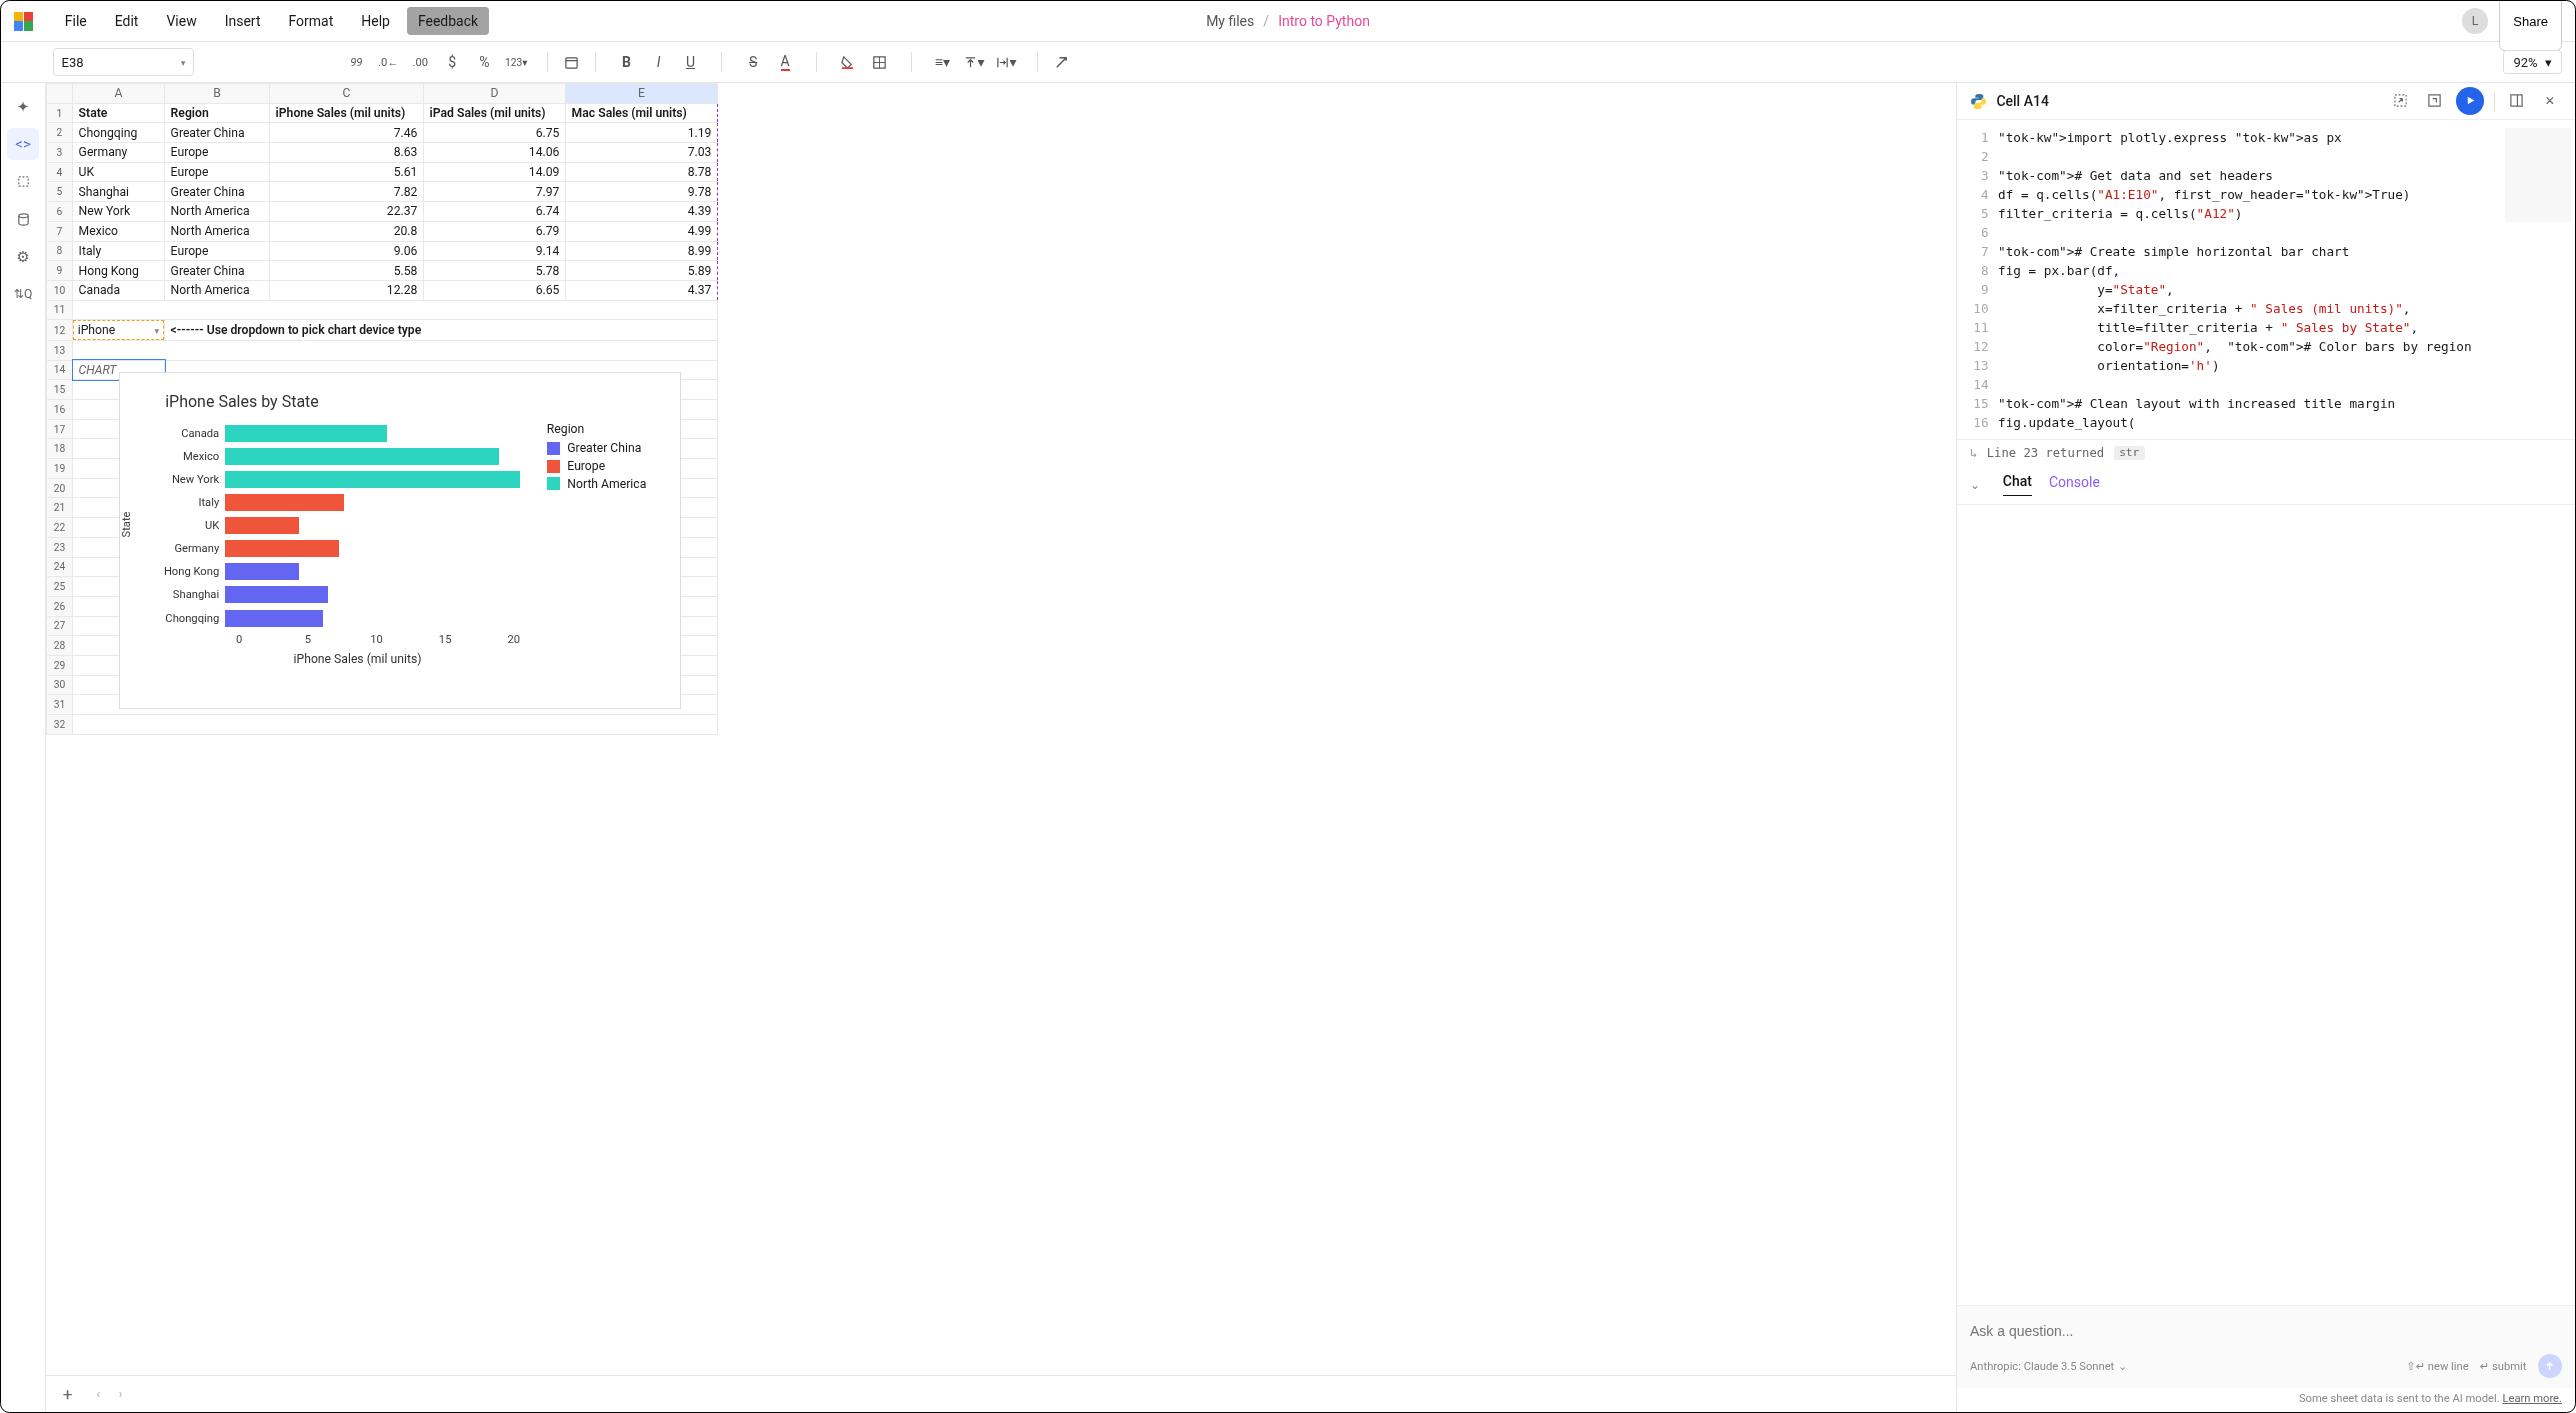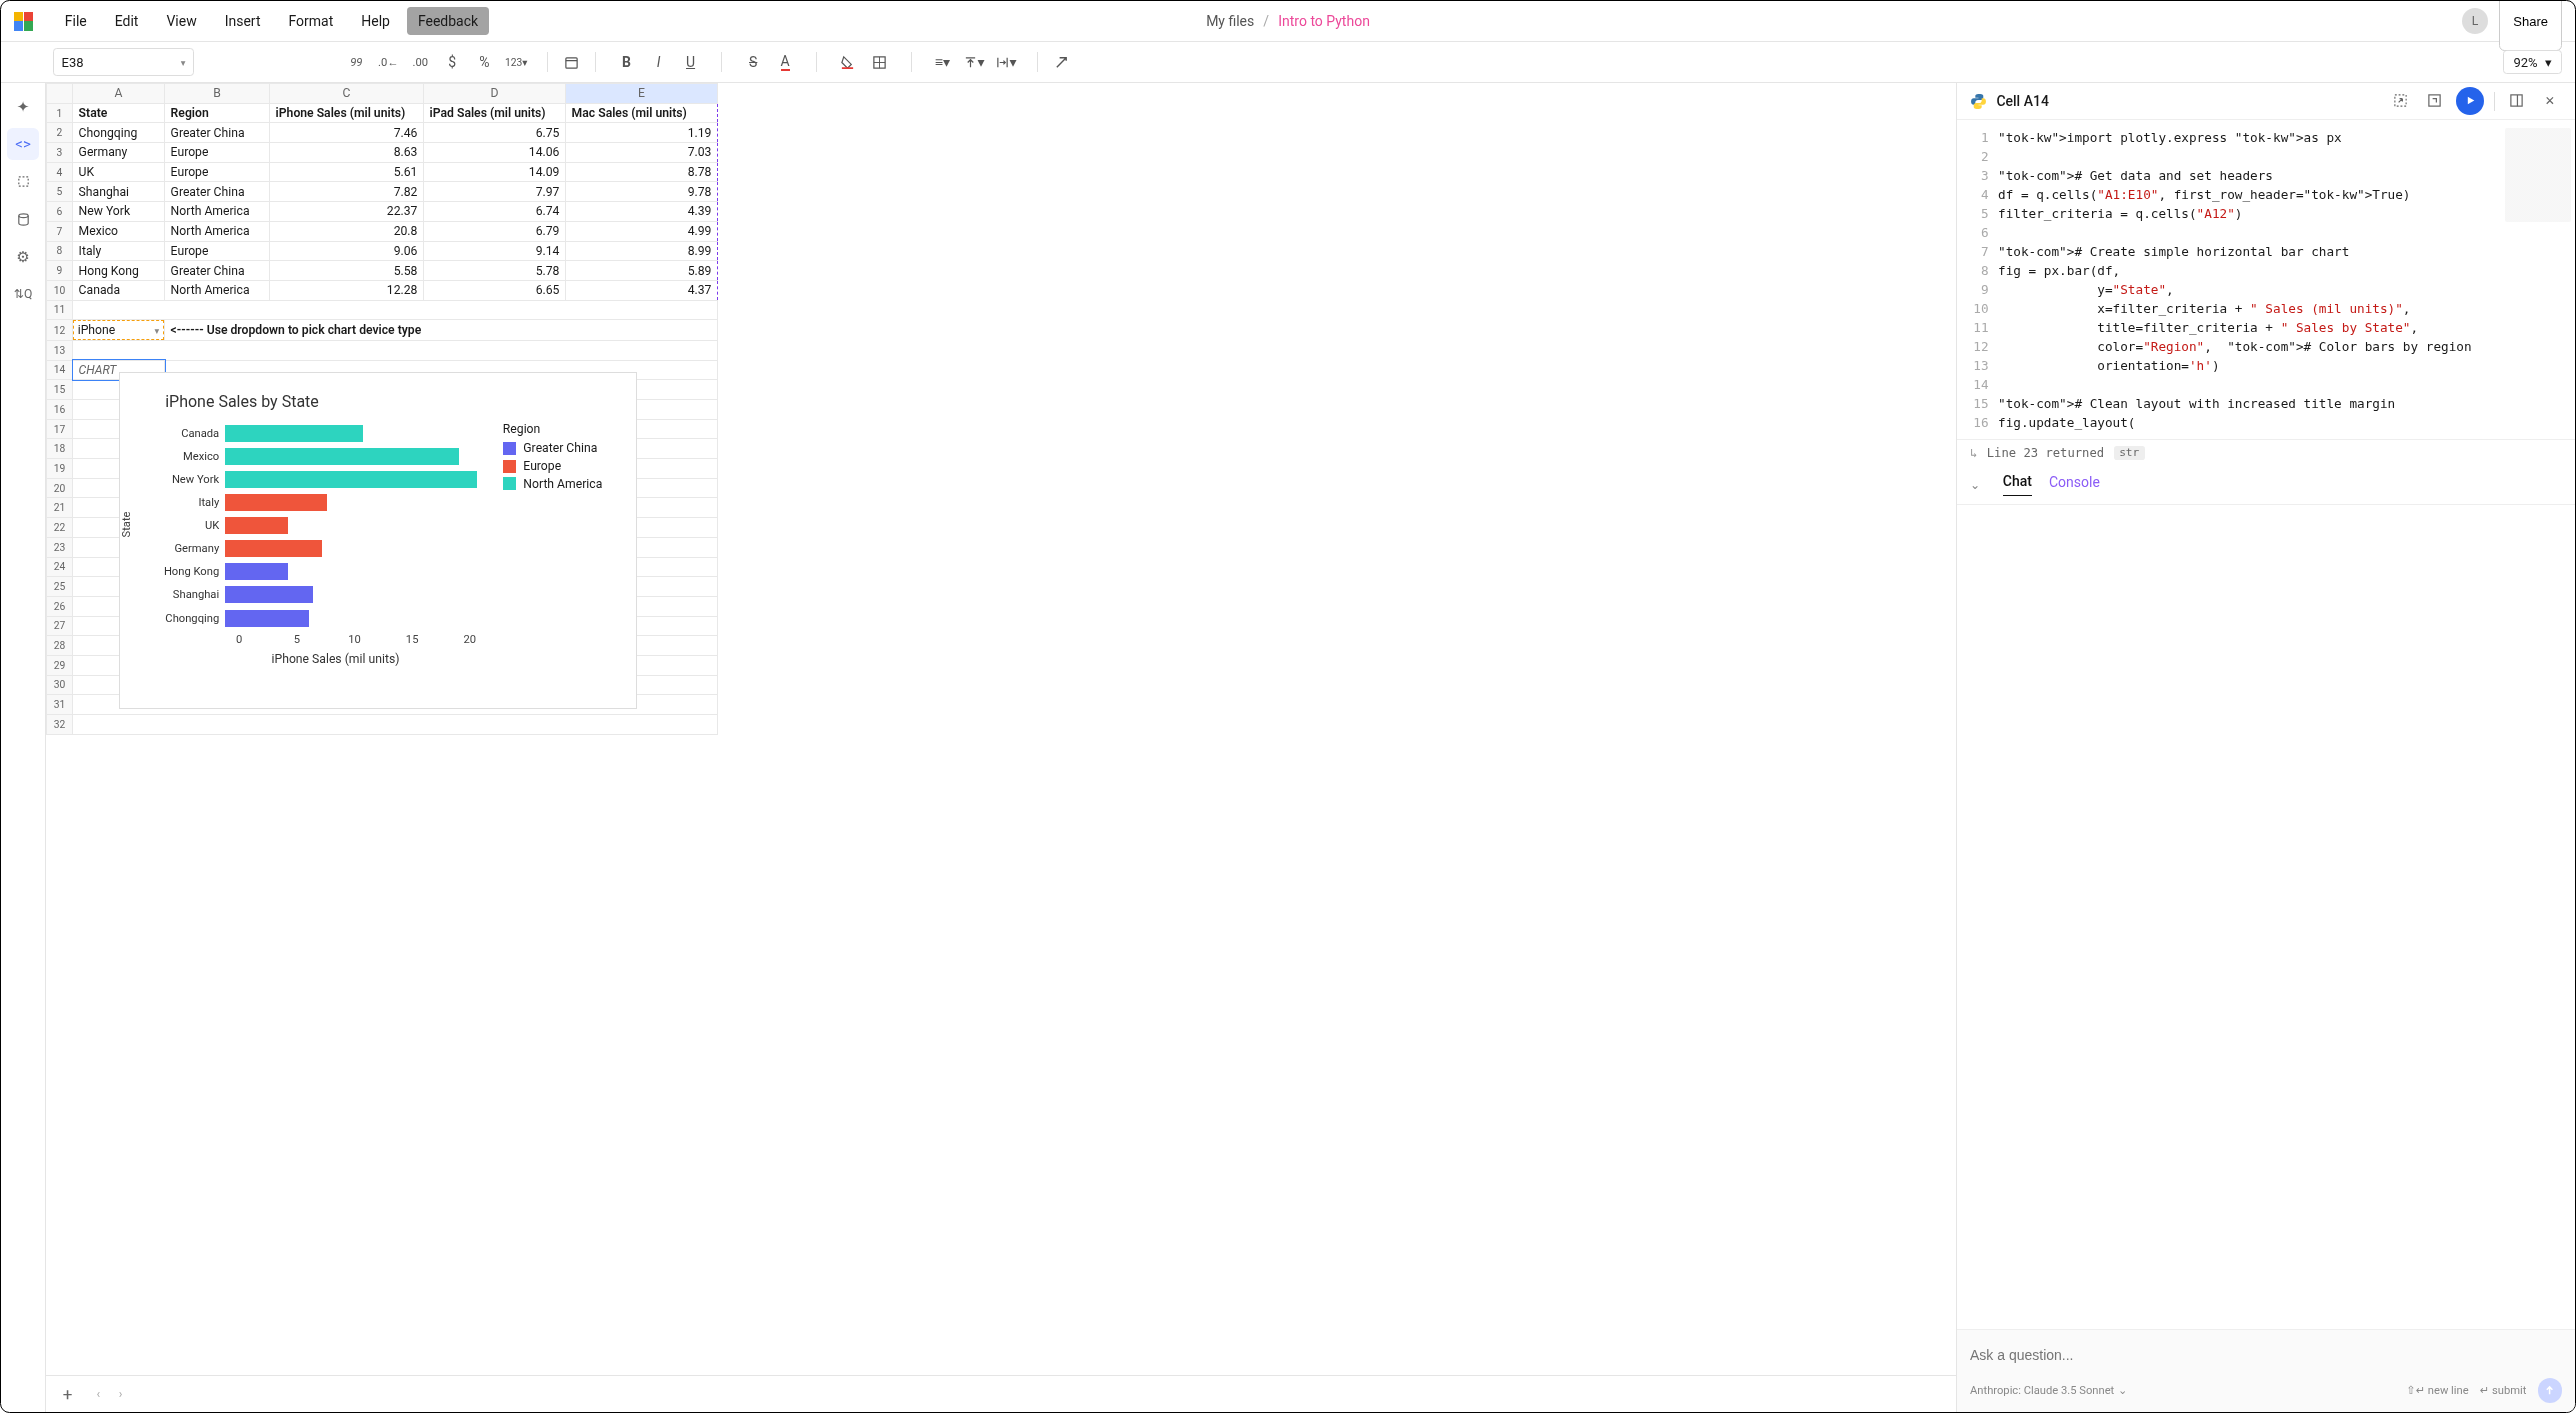--- a/index.html
+++ b/index.html
@@ -50,21 +50,21 @@
 .grid td.bold { font-weight: 600; }
 .grid .dashed-range td { position: relative; }
 .dashed-top { border-top: 1.4px dashed #7c3aed !important; }
 .dashed-left { border-left: 1.4px dashed #7c3aed !important; }
 .dashed-right { border-right: 1.4px dashed #7c3aed !important; }
 .dashed-bottom { border-bottom: 1.4px dashed #7c3aed !important; }
 .orange-box { border: 1.4px dashed #f59e0b !important; }
 .sel-cell { outline: 1.9px solid #3b82f6; outline-offset: -0.9px; }
 
 
-.chart-overlay { position: absolute; left: 73px; top: 289px; width: 518px; height: 337px; background: #fff; border: 0.9px solid #ddd; padding: 11.2px 11.2px 7.5px 11.2px; }
+.chart-overlay { position: absolute; left: 73px; top: 289px; width: 562px; height: 337px; background: #fff; border: 0.9px solid #ddd; padding: 11.2px 11.2px 7.5px 11.2px; }
 .chart-title { font-size: 16px; color: #333; margin: 7.5px 0 11.2px 34px; }
 .chart-body { display: flex; height: 244px; }
 .chart-plot { flex: 1; position: relative; display: flex; flex-direction: column; }
 .ylabel-rot { position: absolute; left: -5.6px; top: 50%; transform: rotate(-90deg) translateX(50%); transform-origin: left center; font-size: 11.2px; color: #444; }
 .bars { flex: 1; display: flex; flex-direction: column; justify-content: space-around; padding-left: 94px; position: relative; }
 .bar-row { display: flex; align-items: center; height: 20.6px; }
 .bar-label { position: absolute; width: 88px; text-align: right; font-size: 11.2px; color: #333; left: 0; }
 .bar-rect { height: 17px; }
 .c-gc { background: #6366f1; }
 .c-eu { background: #ef553b; }
@@ -603,16 +603,20 @@
             <span>⇧↵ <span>new line</span></span>
             <span>↵ <span>submit</span></span>
             <div class="send-btn">
               <svg width="11.2" height="11.2" viewBox="0 0 12 12">
                   <path d="M6 10 L6 2 M3 5 L6 2 L9 5" fill="none" stroke="#fff" stroke-width="1.6"></path>
                 </svg>
             </div>
           </div>
         </div>
       </div>
+      <div class="privacy-note">
+        <span>Some sheet data is sent to the AI model.</span>
+        <a href="#">Learn more.</a>
+      </div>
     </div>
   </div>
 </div>
 
 
 </body></html>

